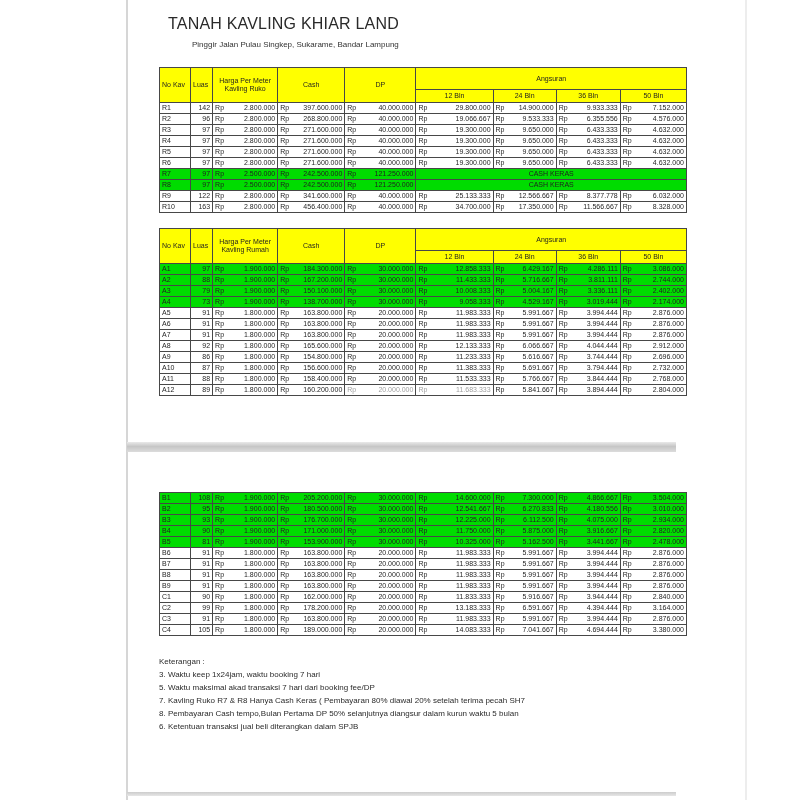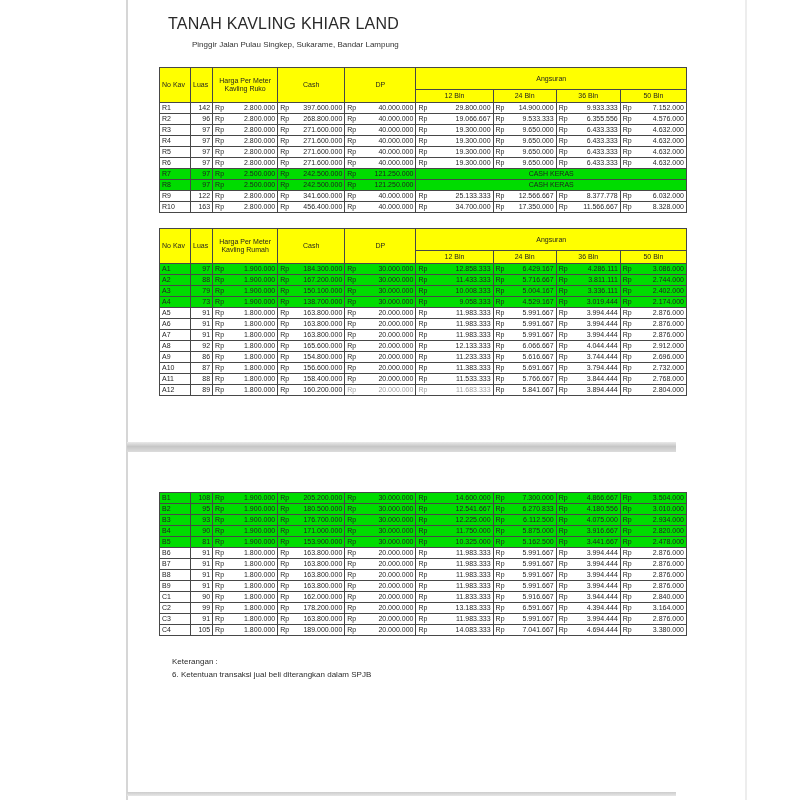--- a/index.html
+++ b/index.html
@@ -33,21 +33,21 @@
   .price thead th.h-kav, .price thead th.h-luas { text-align:left; }
 
   .price td.kav  { text-align:left; }
   .price td.luas { text-align:right; }
   .price td.money { text-align:right; }
   .price td.money .rp { float:left; }
   .price tr.green td { background:var(--green-bg,#00dc00); }
   .price td.cash-keras { text-align:center; }
   .price .faded { opacity:.45; }
 
-  .notes { position:absolute; left:172px; top:655px; font-size:8px; line-height:13px; color:#2b2b2b; white-space:nowrap; }
+  .notes { position:absolute; left:159px; top:655px; font-size:8px; line-height:13px; color:#2b2b2b; white-space:nowrap; }
 </style>
 </head>
 <body>
 
 <div class="scan-edge-left"></div>
 <div class="scan-edge-right"></div>
 <div class="page-separator"></div>
 <div class="scan-edge-bottom"></div>
 
 <div class="title">TANAH KAVLING KHIAR LAND</div>
@@ -506,15 +506,19 @@
         <td class="money a24"><span class="rp">Rp</span><span class="val">7.041.667</span></td>
         <td class="money a36"><span class="rp">Rp</span><span class="val">4.694.444</span></td>
         <td class="money a50"><span class="rp">Rp</span><span class="val">3.380.000</span></td>
       </tr>
     </tbody>
   </table>
 
 <div class="notes">
   <div>Keterangan :</div>
   <div>
+      <div class="note-line">3. Waktu keep 1x24jam, waktu booking 7 hari</div>
+      <div class="note-line">5. Waktu maksimal akad transaksi 7 hari dari booking fee/DP</div>
+      <div class="note-line">7. Kavling Ruko R7 &amp; R8 Hanya Cash Keras ( Pembayaran 80% diawal 20% setelah terima pecah SH7</div>
+      <div class="note-line">8. Pembayaran Cash tempo,Bulan Pertama DP 50% selanjutnya diangsur dalam kurun waktu 5 bulan</div>
       <div class="note-line">6. Ketentuan transaksi jual beli diterangkan dalam SPJB</div>
     </div>
 </div>
 
 </body></html>

